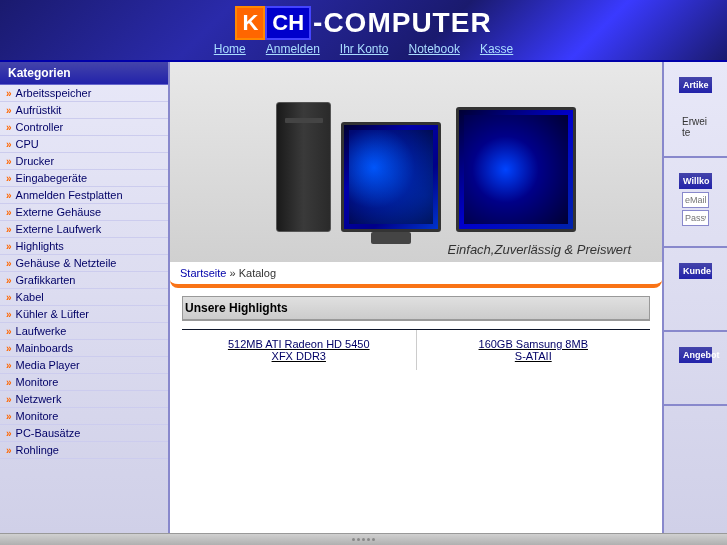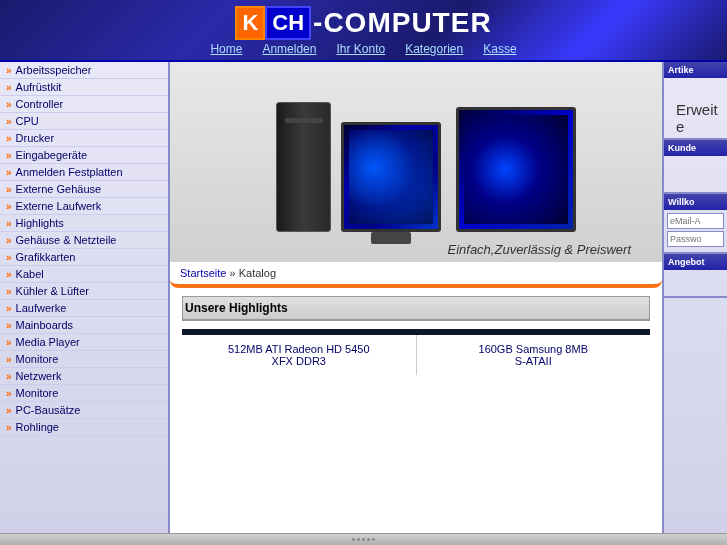--- a/index.html
+++ b/index.html
@@ -234,22 +234,23 @@
     }
     .highlights-header {
       background: linear-gradient(to bottom, #e0e0e0, #cccccc);
       padding: 4px 2px;
       font-size: 12px;
       font-weight: bold;
       border-bottom: 1px solid #999;
     }
     .products-row {
       display: flex;
-      border-top: 6px solid #0f172a;
+      border-top: 1px solid #0f172a;
       margin: 0 12px;
+      text-decoration: underline;
     }
     .product-cell {
       flex: 1;
       padding: 8px;
       text-align: center;
       font-size: 11px;
       border-right: 1px solid #ccc;
       color: #000066;
     }
     .product-cell:last-child {
@@ -259,43 +260,42 @@
     .right-sidebar {
       width: 65px;
       min-width: 65px;
       background: linear-gradient(to bottom, #e8e8f8, #d0d0e8);
       border-left: 2px solid #8888cc;
       overflow: hidden;
       font-size: 10px;
     }
     .right-section {
       border-bottom: 2px solid #8888cc;
-      padding: 3px;
+      padding: 18px;
     }
     .right-section-header {
       background: linear-gradient(to bottom, #4444aa, #2222aa);
       color: white;
       font-size: 9px;
       font-weight: bold;
       padding: 3px 4px;
       margin: -3px -3px 3px -3px;
     }
     .right-input {
       width: 100%;
       font-size: 9px;
       padding: 2px;
       border: 1px solid #8888cc;
       margin-bottom: 2px;
       background: white;
     }
     .truncated-text {
-      font-size: 15px;
+      font-size: 10px;
       color: #333;
       word-break: break-all;
-      margin-left: 9px;
     }
     
     .sidebar::-webkit-scrollbar { width: 6px; }
     .sidebar::-webkit-scrollbar-track { background: #d0d0e8; }
     .sidebar::-webkit-scrollbar-thumb { background: #8888cc; }
     
     .bottom-bar {
       height: 12px;
       background: linear-gradient(to bottom, #d0d0d0, #b0b0b0);
       border-top: 1px solid #999;
@@ -322,28 +322,29 @@
   <div class="header">
     <div class="logo">
       <span class="logo-k">K</span>
       <span class="logo-ch">CH</span>
       <span class="logo-text">-COMPUTER</span>
     </div>
     <div class="nav-links">
       <a>Home</a>
       <a>Anmelden</a>
       <a>Ihr Konto</a>
-      <a>Kategorien</a>
+      <a>Notebook</a>
       <a>Kasse</a>
     </div>
   </div>
 
   <div class="main-layout">
 
     <div class="sidebar">
+      <div class="sidebar-header">Kategorien</div>
       <div class="sidebar-item">
         <span class="chevron">»</span>
         <span>Arbeitsspeicher</span>
       </div>
       <div class="sidebar-item">
         <span class="chevron">»</span>
         <span>Aufrüstkit</span>
       </div>
       <div class="sidebar-item">
         <span class="chevron">»</span>
@@ -467,27 +468,27 @@
       </div>
     </div>
 
     <div class="right-sidebar">
       <div class="right-section">
         <div class="right-section-header">Artike</div>
         <div style="height:20px;"></div>
         <div class="truncated-text">Erweite</div>
       </div>
       <div class="right-section">
-        <div class="right-section-header">Kunde</div>
-        <div style="height:30px;"></div>
-      </div>
-      <div class="right-section">
         <div class="right-section-header">Willko</div>
         <input class="right-input" type="text" placeholder="eMail-A" style="">
         <input class="right-input" type="password" placeholder="Passwo" style="">
+      </div>
+      <div class="right-section">
+        <div class="right-section-header">Kunde</div>
+        <div style="height:30px;"></div>
       </div>
       <div class="right-section">
         <div class="right-section-header">Angebot</div>
         <div style="height:20px;"></div>
       </div>
     </div>
   </div>
 
   <div class="bottom-bar">
     <div class="bottom-dots">

